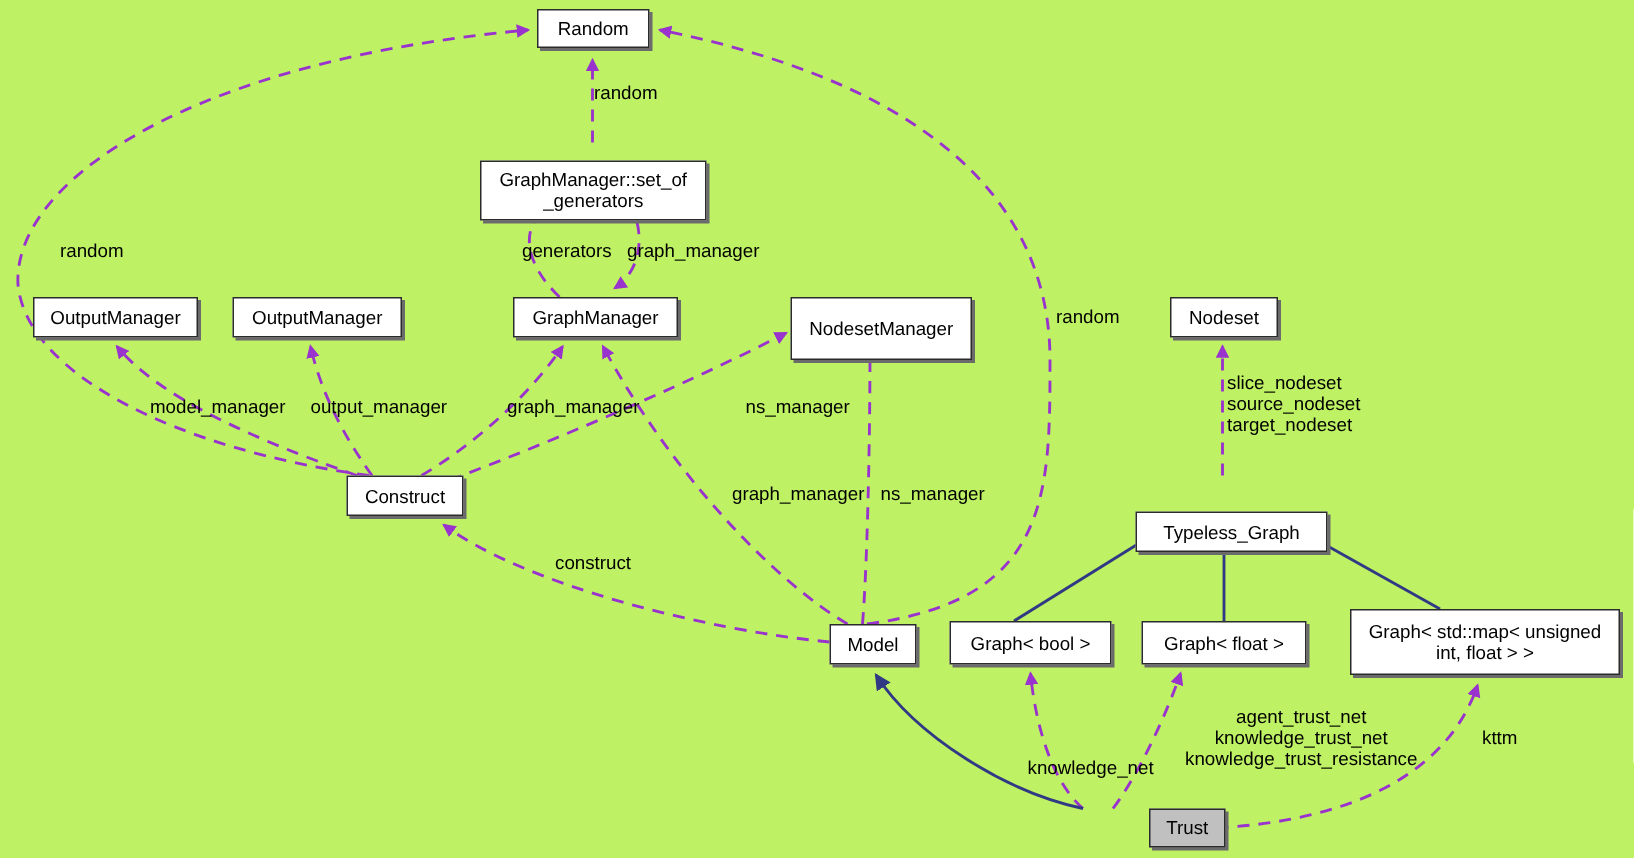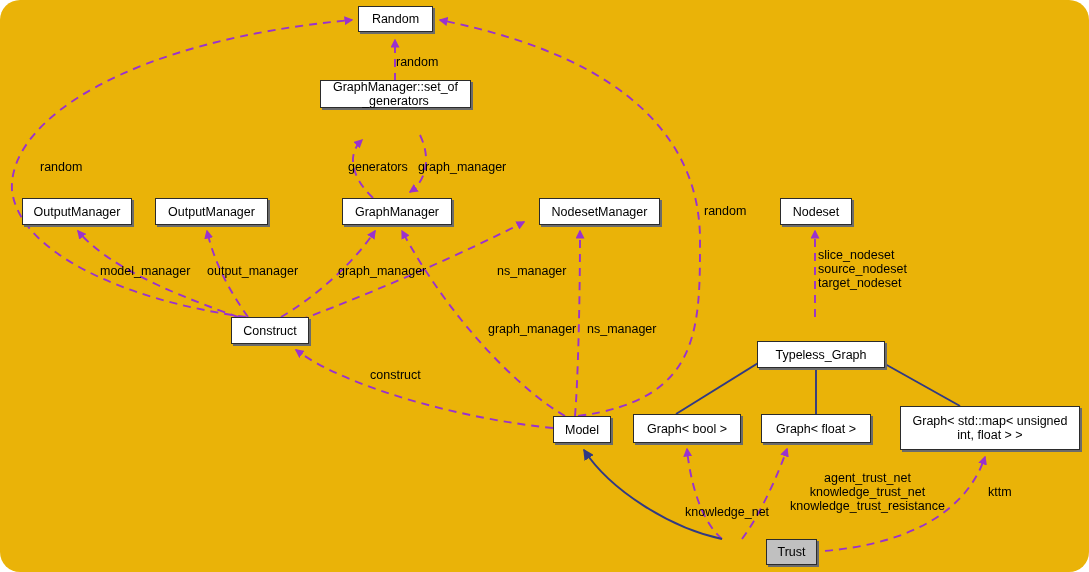--- a/index.html
+++ b/index.html
@@ -1,17 +1,17 @@
 <!DOCTYPE html>
 <html><head>
 <meta charset="utf-8">
 <style>
   html,body{margin:0;padding:0;background:#ffffff;}
   body{font-family:"Liberation Sans","DejaVu Sans",sans-serif;}
-  #diagram{position:relative;width:1089px;height:572px;background:#eab308;overflow:hidden;border-radius:20px;}
+  #diagram{position:relative;width:1089px;height:572px;background:#bef264;overflow:hidden;}
   #edges{position:absolute;left:0;top:0;width:1089px;height:572px;}
   .node{
     position:absolute;
     box-sizing:border-box;
     background:#ffffff;
     border:1px solid #2b2b2b;
     box-shadow:2px 2px 0 0 #6b6b6b;
     display:flex;
     align-items:center;
     justify-content:center;
@@ -70,26 +70,26 @@
     <g fill="none" stroke="#313984" stroke-width="1.9" marker-end="url(#iarrow)">
       <path d="M676,414 L779,350"></path>
       <path d="M816,414 L816,350"></path>
       <path d="M960,406 L860,350"></path>
       <path d="M722,539 C670,528 610,490 584,450"></path>
     </g>
   </svg>
 
   <div id="nodes-layer">
       <div class="node" style="left: 358px; top: 6px; width: 75px; height: 26px;">Random</div>
-      <div class="node" style="left: 320px; top: 80px; width: 151px; height: 28px;">GraphManager::set_of
+      <div class="node" style="left: 320px; top: 107px; width: 151px; height: 40px;">GraphManager::set_of
 _generators</div>
       <div class="node" style="left: 22px; top: 198px; width: 110px; height: 27px;">OutputManager</div>
       <div class="node" style="left: 155px; top: 198px; width: 113px; height: 27px;">OutputManager</div>
       <div class="node" style="left: 342px; top: 198px; width: 110px; height: 27px;">GraphManager</div>
-      <div class="node" style="left: 527px; top: 198px; width: 121px; height: 27px; margin-left: 12px;">NodesetManager</div>
+      <div class="node" style="left: 527px; top: 198px; width: 121px; height: 42px;">NodesetManager</div>
       <div class="node" style="left: 780px; top: 198px; width: 72px; height: 27px;">Nodeset</div>
       <div class="node" style="left: 231px; top: 317px; width: 78px; height: 27px;">Construct</div>
       <div class="node" style="left: 757px; top: 317px; width: 128px; height: 27px; margin-top: 24px;">Typeless_Graph</div>
       <div class="node" style="left: 553px; top: 416px; width: 58px; height: 27px;">Model</div>
       <div class="node" style="left: 633px; top: 414px; width: 108px; height: 29px;">Graph&lt; bool &gt;</div>
       <div class="node" style="left: 761px; top: 414px; width: 110px; height: 29px;">Graph&lt; float &gt;</div>
       <div class="node" style="left: 900px; top: 406px; width: 180px; height: 44px;">Graph&lt; std::map&lt; unsigned
 int, float &gt; &gt;</div>
       <div class="node highlight" style="left: 718px; top: 539px; width: 51px; height: 26px;">Trust</div>
     </div>

